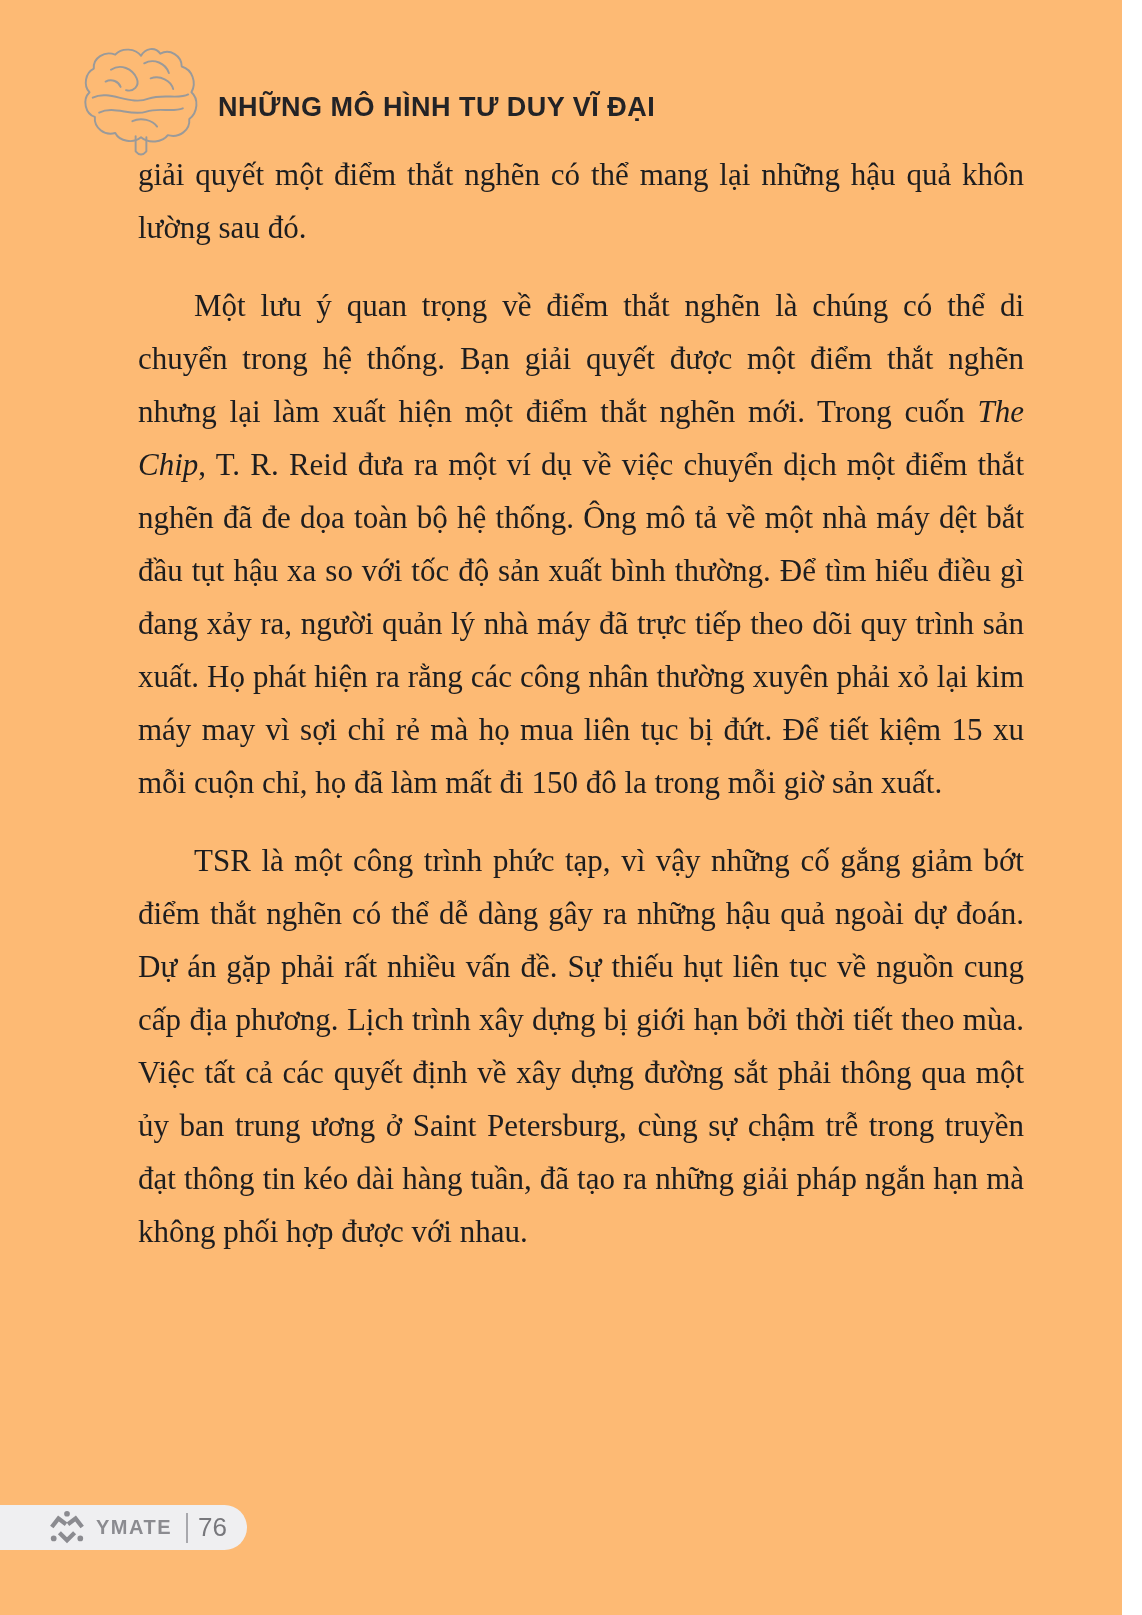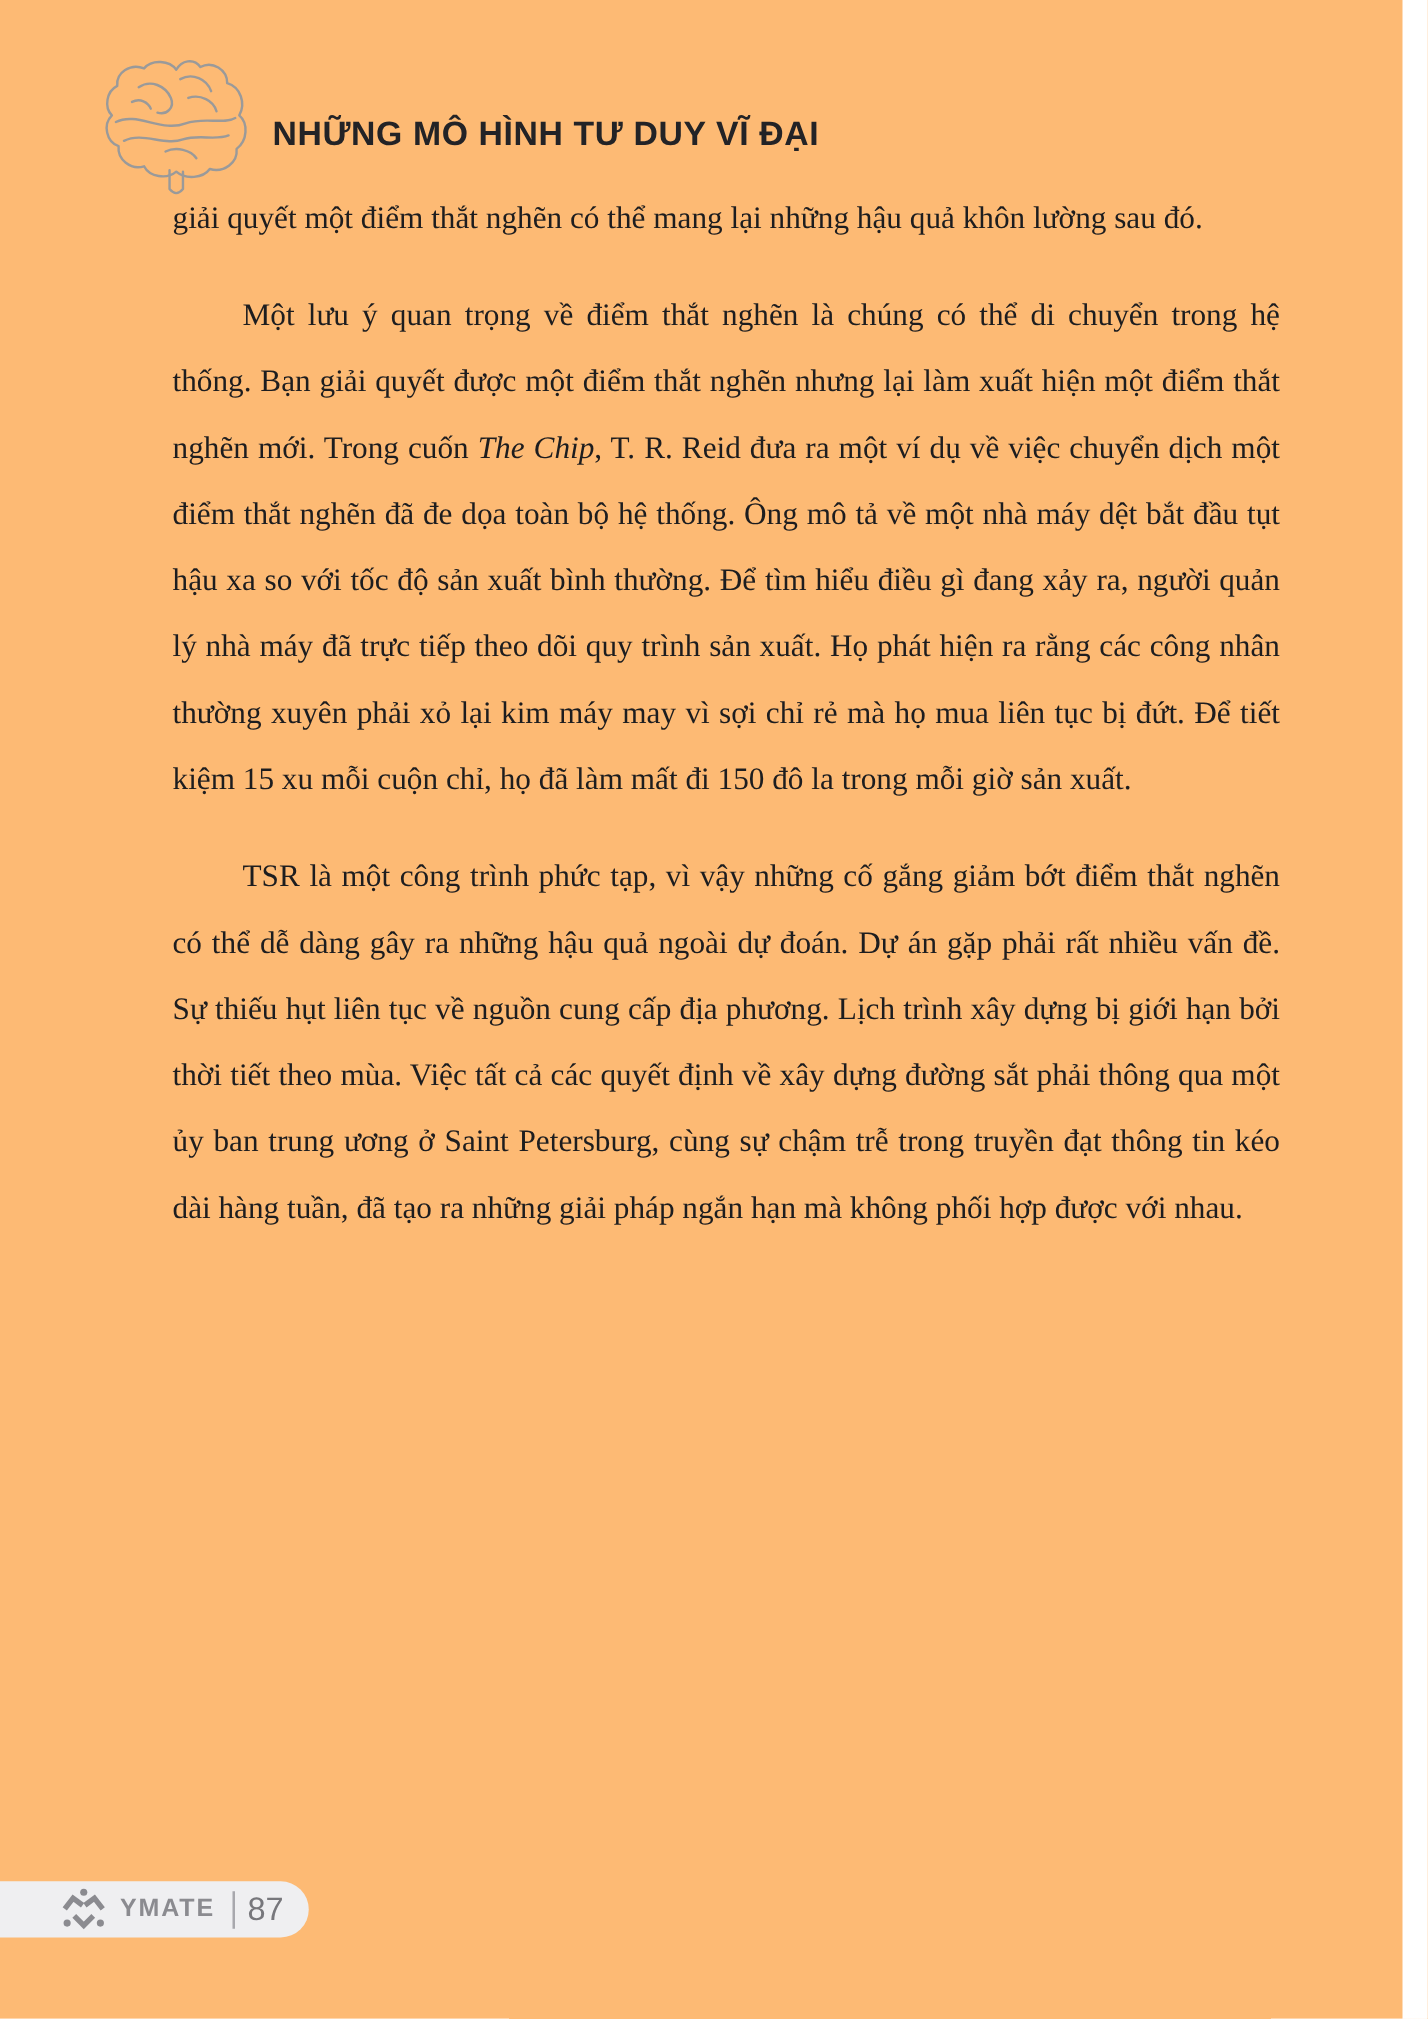--- a/index.html
+++ b/index.html
@@ -43,21 +43,21 @@
     white-space: nowrap;
   }
 
   
   .body-text {
     position: absolute;
     left: 138px;
     top: 148px;
     width: 886px;
     color: #1d1d1f;
-    font-size: 25px;
+    font-size: 31px;
     line-height: 53px;
     text-align: justify;
   }
   .para {
     margin: 0 0 25px 0;
   }
   .para.indent {
     text-indent: 56px;
   }
   .para em {
@@ -151,16 +151,16 @@
       <polyline points="4,19 11,10 19,16"></polyline>
       <polyline points="36,19 29,10 21,16"></polyline>
       <polyline points="12,25 20,33 28,25"></polyline>
 
       <circle cx="20" cy="5" r="3" fill="#8b8b90" stroke="none"></circle>
       <circle cx="6" cy="31" r="3" fill="#8b8b90" stroke="none"></circle>
       <circle cx="34" cy="31" r="3" fill="#8b8b90" stroke="none"></circle>
     </svg>
     <span class="brand-name">YMATE</span>
     <span class="footer-divider"></span>
-    <span class="page-number">87</span>
+    <span class="page-number">76</span>
   </div>
 
 </div>
 
 </body></html>

